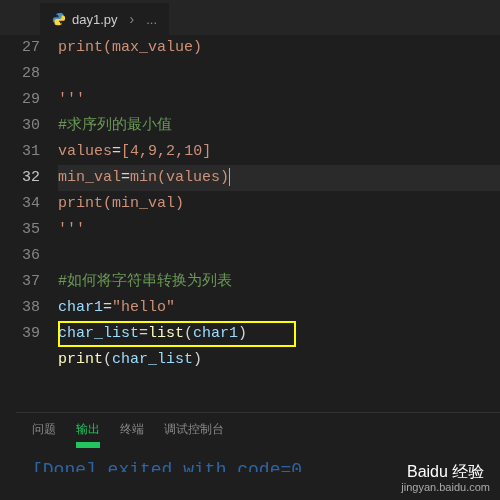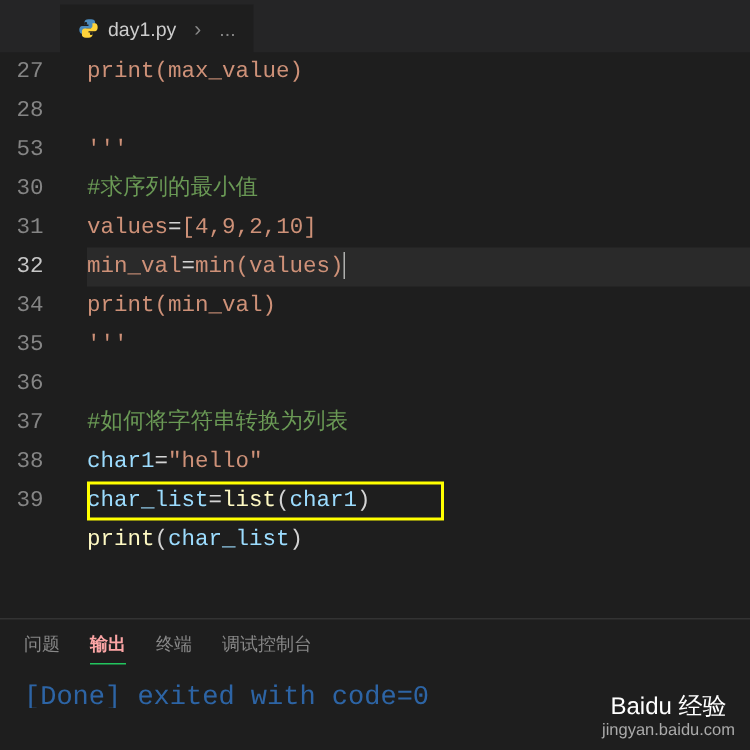--- a/index.html
+++ b/index.html
@@ -38,21 +38,21 @@
       color: #888;
       padding: 0 6px;
       font-size: 14px;
     }
     .editor {
       display: flex;
       background: #1e1e1e;
     }
     .gutter {
       width: 58px;
-      text-align: center;
+      text-align: right;
       padding-right: 18px;
       color: #858585;
       user-select: none;
     }
     .line-num {
       height: 26px;
       line-height: 26px;
     }
     .line-num.active {
       color: #c6c6c6;
@@ -82,39 +82,38 @@
       vertical-align: middle;
     }
     .highlight-box {
       position: absolute;
       border: 2px solid #ffff00;
       pointer-events: none;
     }
     .bottom-panel {
       position: absolute;
       bottom: 28px;
-      left: 0;
+      left: 16px;
       right: 0;
       height: 60px;
       background: #1e1e1e;
       border-top: 1px solid #333;
     }
     .panel-tabs {
       display: flex;
       gap: 20px;
       padding: 8px 16px;
       font-size: 12px;
       font-family: -apple-system, "Segoe UI", sans-serif;
       color: #888;
     }
     .panel-tab.active {
-      color: #fca5a5;
-      border-bottom: 1px solid #22c55e;
+      color: #22c55e;
+      border-bottom: 6px solid #22c55e;
       padding-bottom: 4px;
-      font-weight: bold;
     }
     .terminal-output {
       padding: 4px 16px;
       color: #3794ff;
       font-size: 18px;
       opacity: 0.6;
     }
     .watermark {
       position: absolute;
       bottom: 6px;
@@ -152,21 +151,21 @@
     <span>day1.py</span>
     <span class="breadcrumb-sep">›</span>
     <span style="color:#888">...</span>
   </div>
 </div>
 
 <div class="editor">
   <div class="gutter">
     <div class="line-num">27</div>
     <div class="line-num">28</div>
-    <div class="line-num">53</div>
+    <div class="line-num">29</div>
     <div class="line-num">30</div>
     <div class="line-num">31</div>
     <div class="line-num active">32</div>
     <div class="line-num">34</div>
     <div class="line-num">35</div>
     <div class="line-num">36</div>
     <div class="line-num">37</div>
     <div class="line-num">38</div>
     <div class="line-num">39</div>
   </div>

